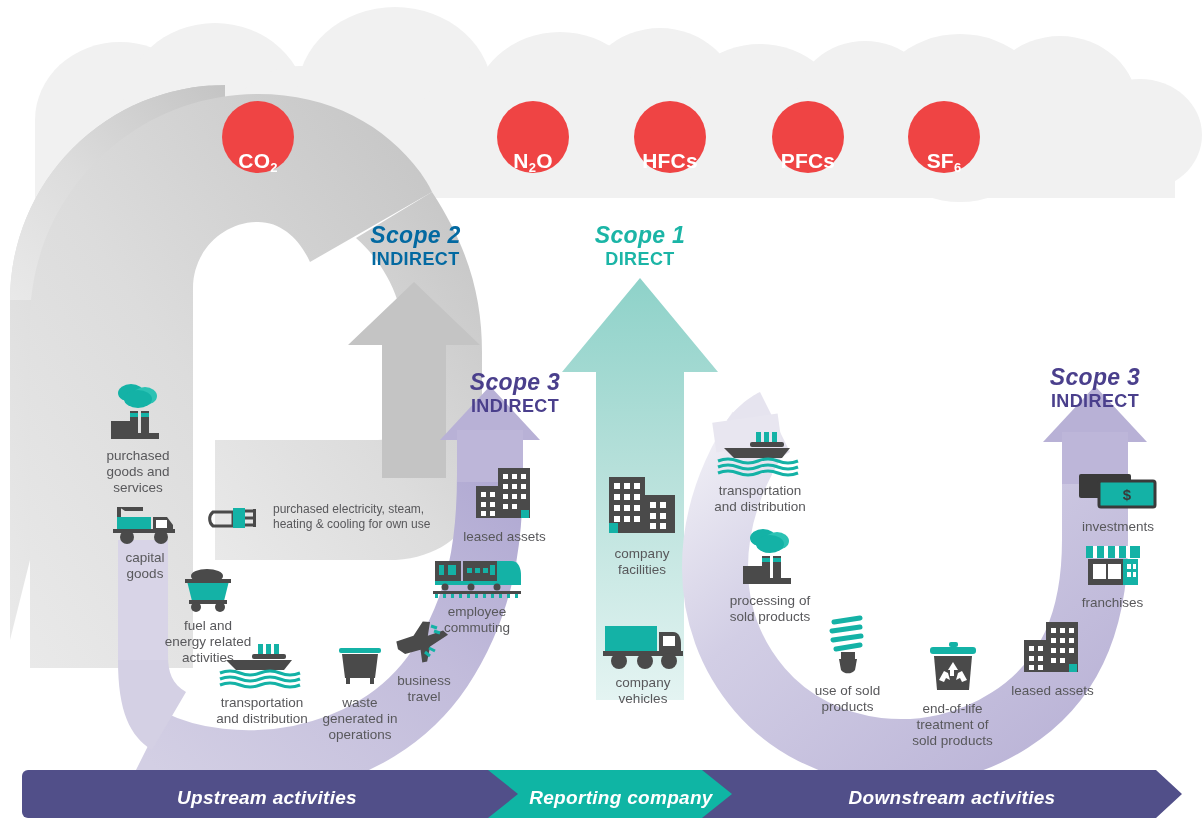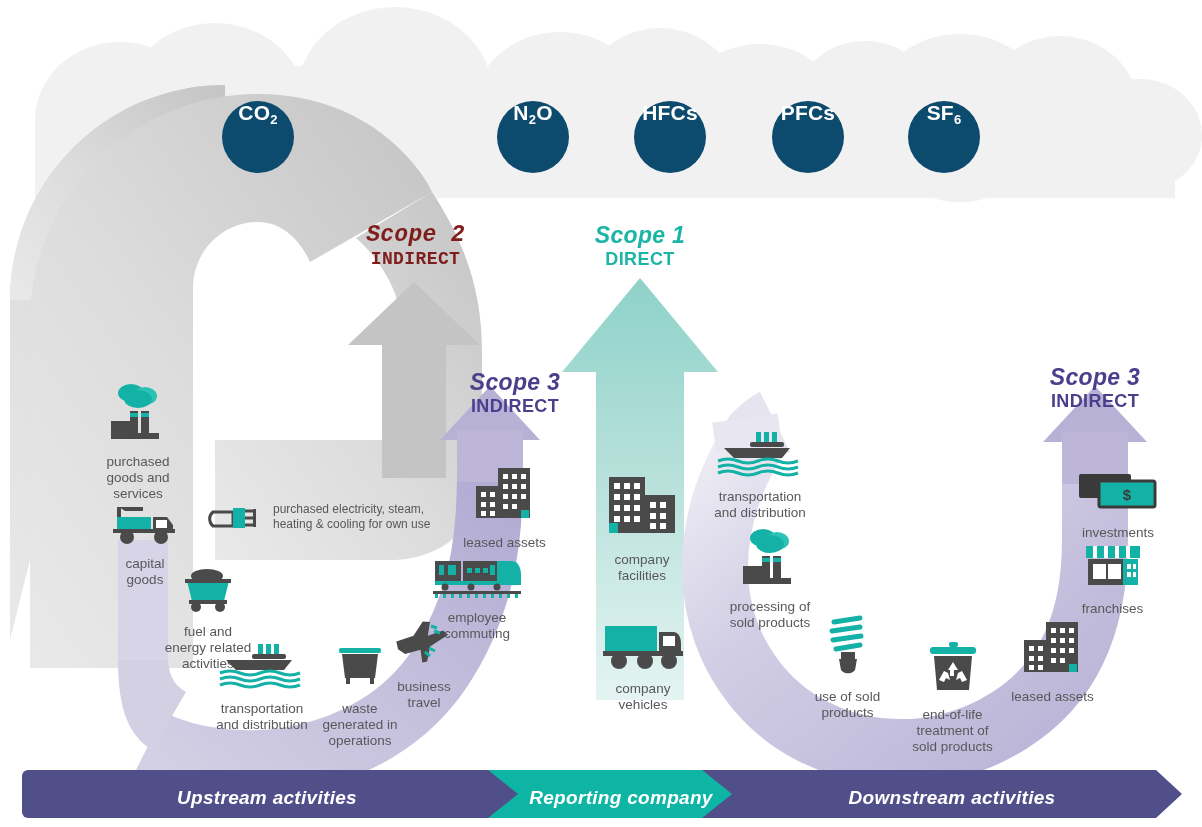--- a/index.html
+++ b/index.html
@@ -15,47 +15,47 @@
     position: absolute; left: 0; top: 0;
     width: 1202px; height: 827px;
     pointer-events: none;
   }
 
   
   .gas {
     position: absolute;
     width: 72px; height: 72px;
     border-radius: 50%;
-    background: #0c4a6e;
+    background: #ef4444;
     color: #ffffff;
-    display: flex; align-items: flex-start; justify-content: center;
+    display: flex; align-items: flex-end; justify-content: center;
     font-size: 21px; font-weight: bold;
     letter-spacing: .2px;
   }
   .gas sub { font-size: 13px; vertical-align: baseline; position: relative; top: 4px; }
 
   
   .scope-head { position: absolute; text-align: center; }
   .scope-head .t1 {
     font-size: 23px; font-style: italic; font-weight: bold;
     letter-spacing: .3px; line-height: 1.12;
   }
   .scope-head .t2 {
     font-size: 18px; font-weight: bold; letter-spacing: .4px; line-height: 1.2;
   }
-  .sc-gray .t1, .sc-gray .t2 { color: #7f1d1d; font-family: Liberation Mono, monospace; }
+  .sc-gray .t1, .sc-gray .t2 { color: #0369a1; }
   .sc-teal .t1, .sc-teal .t2 { color: #1bb5a6; }
   .sc-purple .t1, .sc-purple .t2 { color: #4a3f8c; }
 
   
   .item { position: absolute; text-align: center; }
   .item .ic { display: flex; align-items: flex-end; justify-content: center; }
   .item .lbl {
     color: #58585b; font-size: 13.5px; line-height: 1.18;
-    margin-top: 11px; white-space: pre-line;
+    margin-top: 5px; white-space: pre-line;
   }
   .item.row { display: flex; align-items: center; gap: 10px; text-align: left; }
   .item.row .lbl { margin-top: 0; font-size: 12px; line-height: 1.25; }
 
   
   .banner { position: absolute; left: 22px; top: 770px; width: 1160px; height: 48px; }
   .banner .seg-txt {
     position: absolute; top: 0; height: 56px;
     display: flex; align-items: center; justify-content: center;
     color: #ffffff; font-size: 19px; font-weight: bold; font-style: italic;

